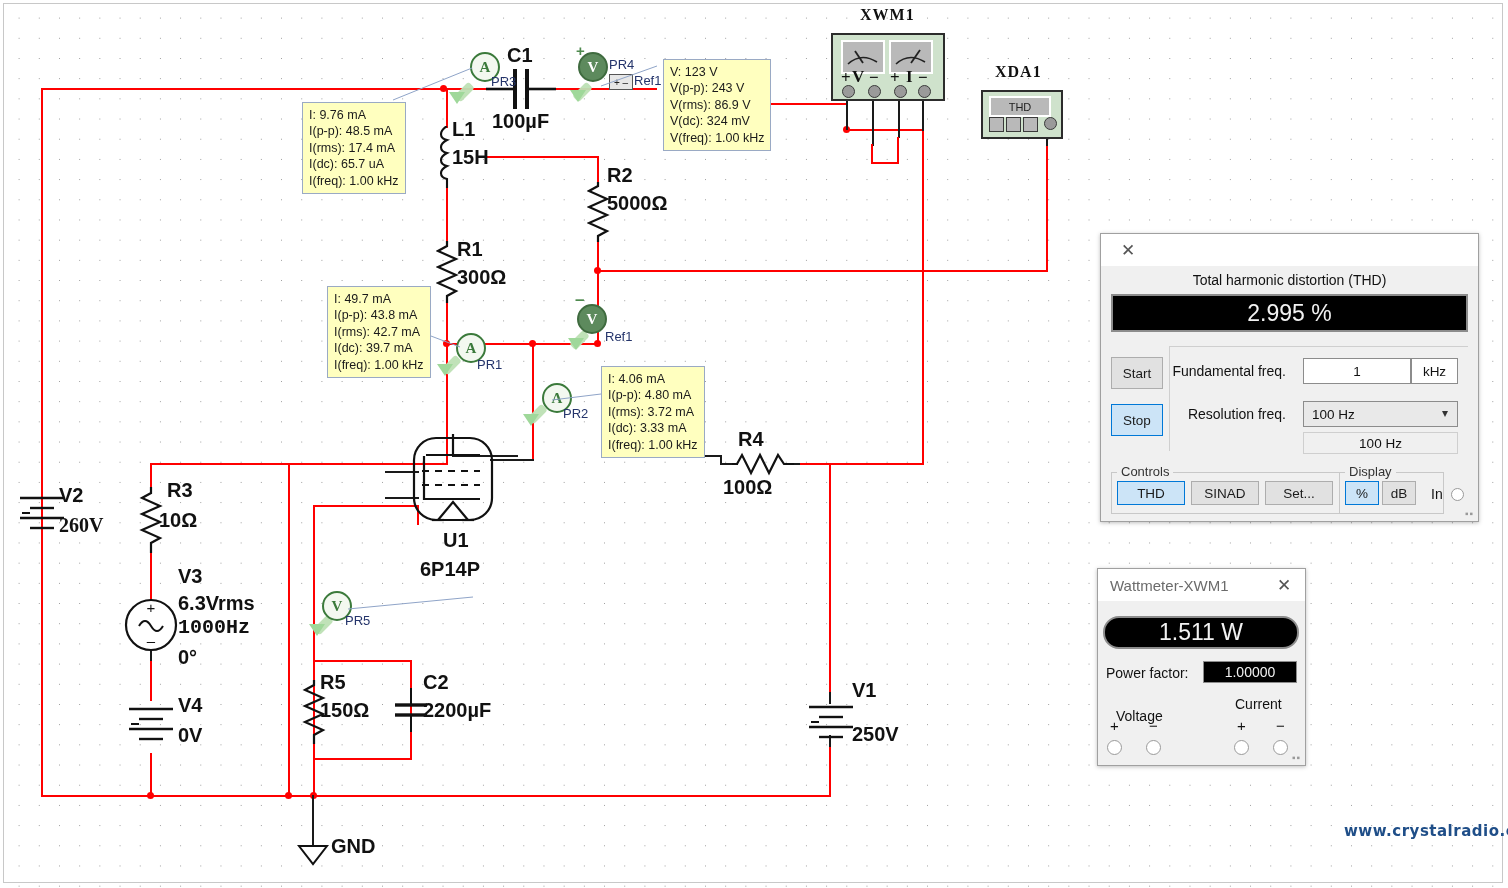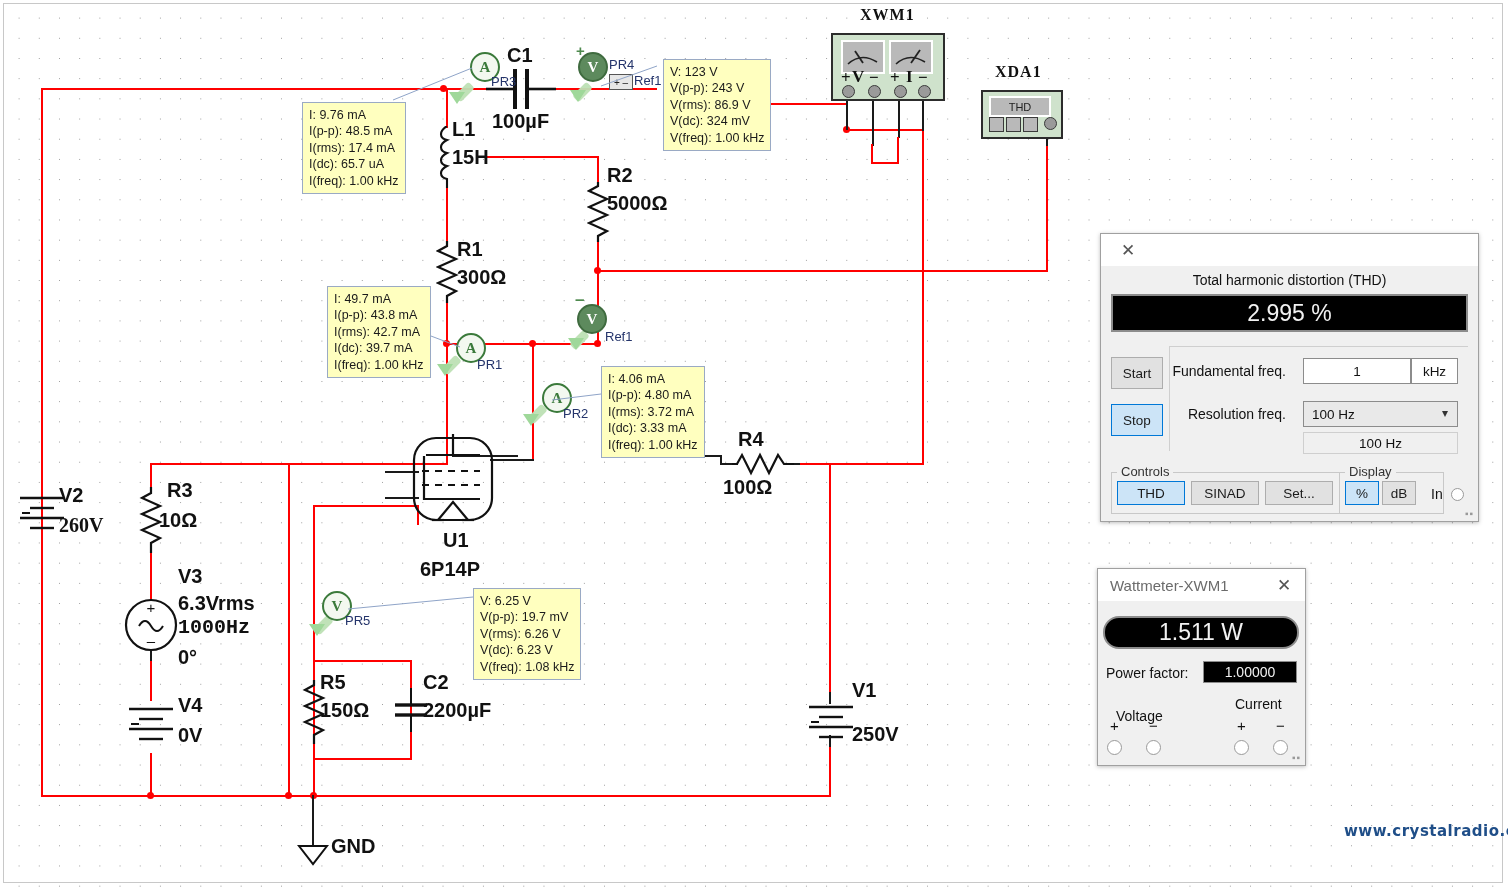--- a/index.html
+++ b/index.html
@@ -467,27 +467,20 @@
   </div>
 
   <div class="tip" style="left:601px;top:366px;">
     <span class="tipline">I: 4.06 mA</span>
     <span class="tipline">I(p-p): 4.80 mA</span>
     <span class="tipline">I(rms): 3.72 mA</span>
     <span class="tipline">I(dc): 3.33 mA</span>
     <span class="tipline">I(freq): 1.00 kHz</span>
   </div>
 
-  <div class="tip" style="left:473px;top:588px;">
-    <span class="tipline">V: 6.25 V</span>
-    <span class="tipline">V(p-p): 19.7 mV</span>
-    <span class="tipline">V(rms): 6.26 V</span>
-    <span class="tipline">V(dc): 6.23 V</span>
-    <span class="tipline">V(freq): 1.08 kHz</span>
-  </div>
 
   <div class="win" style="left:1100px;top:233px;width:377px;height:287px;">
     <div class="win-title">
       <div class="win-close">✕</div>
     </div>
     <div style="text-align:center;font-size:14px;color:#111;margin-top:6px;">Total harmonic distortion (THD)</div>
     <div class="lcd" style="position:absolute;left:10px;top:60px;width:357px;height:38px;">2.995 %</div>
 
     <div style="position:absolute;left:68px;top:112px;width:1px;height:105px;background:#cfcfcf;"></div>
     <div style="position:absolute;left:68px;top:112px;width:299px;height:1px;background:#cfcfcf;"></div>

